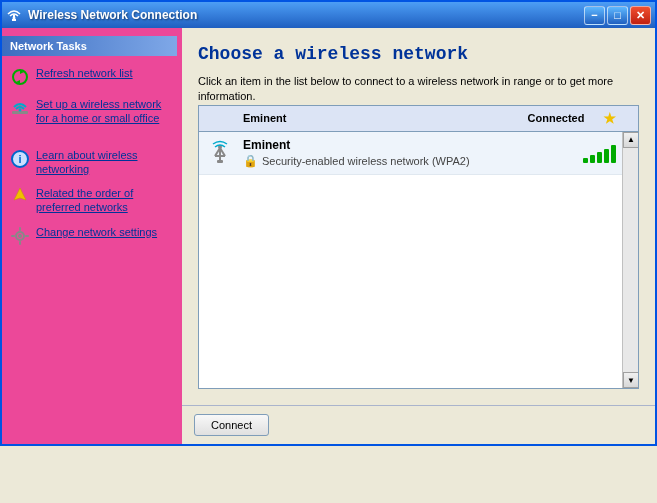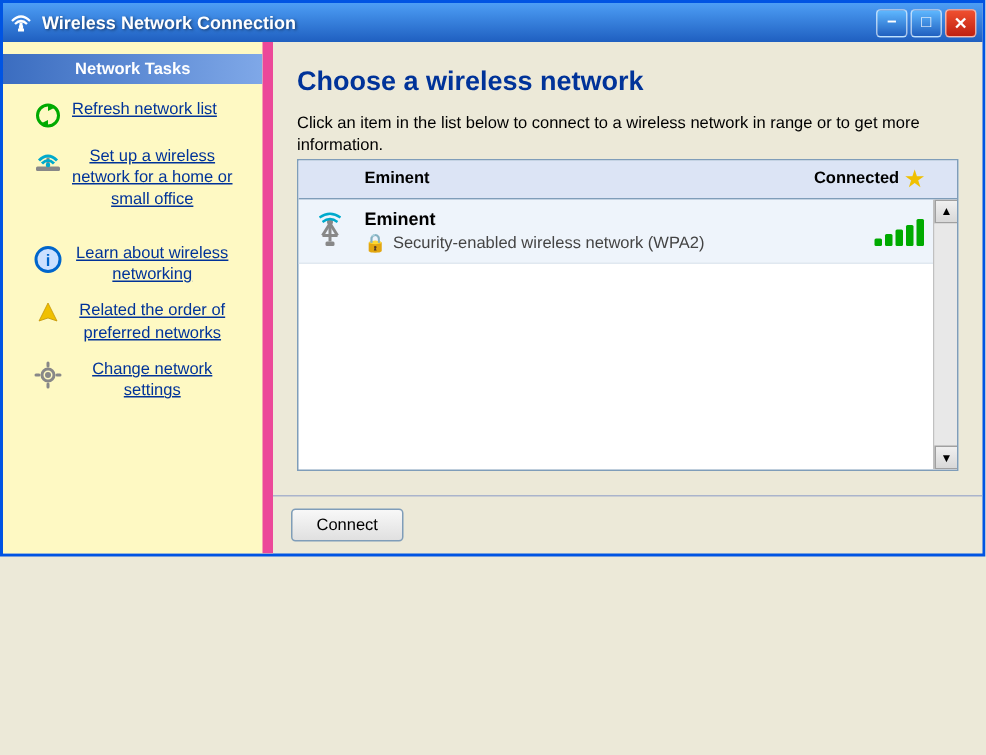--- a/index.html
+++ b/index.html
@@ -7,21 +7,21 @@
       font-family: Tahoma, Arial, sans-serif;
       font-size: 11px;
       background: #ece9d8;
       width: 657px;
       height: 503px;
       overflow: hidden;
     }
 
     .window {
       width: 657px;
-      height: 371px;
+      height: 446px;
       border: 2px solid #0054e3;
       border-top: 2px solid #0054e3;
       display: flex;
       flex-direction: column;
       background: #ece9d8;
     }
 
     .title-bar {
       background: linear-gradient(to bottom, #4d9ef5 0%, #1f5fc0 100%);
       height: 26px;
@@ -72,41 +72,40 @@
 
     .window-body {
       display: flex;
       flex: 1;
       overflow: hidden;
     }
 
     
     .sidebar {
       width: 180px;
-      background: #fef9c3;
-      border-right: 7px solid #ec4899;
+      background: #ec4899;
+      border-right: 5px solid #ec4899;
       padding: 8px 0;
       flex-shrink: 0;
       overflow-y: auto;
-      text-align: center;
     }
 
     .sidebar-section-title {
       background: linear-gradient(to right, #3b6dc0, #7fa8e8);
       color: white;
       font-size: 11px;
       font-weight: bold;
       padding: 4px 8px;
       margin-bottom: 6px;
     }
 
     .sidebar-item {
       display: flex;
       align-items: flex-start;
-      padding: 4px 20px;
+      padding: 4px 8px;
       cursor: pointer;
       gap: 6px;
       margin-bottom: 2px;
     }
 
     .sidebar-item-icon {
       width: 20px;
       height: 20px;
       flex-shrink: 0;
       margin-top: 1px;
@@ -130,21 +129,21 @@
       display: flex;
       flex-direction: column;
       overflow: hidden;
     }
 
     .main-title {
       font-size: 18px;
       font-weight: bold;
       color: #003399;
       margin-bottom: 10px;
-      font-family: Liberation Sans, sans-serif;
+      font-family: Liberation Mono, monospace;
     }
 
     .main-description {
       font-size: 11px;
       color: #000;
       line-height: 1.4;
     }
 
     .network-list-container {
       flex: 1;
@@ -167,21 +166,21 @@
 
     .network-name-col {
       flex: 1;
       font-size: 11px;
       font-weight: bold;
     }
 
     .signal-col {
       display: flex;
       align-items: center;
-      gap: 4px;
+      gap: 19px;
       font-size: 11px;
       font-weight: bold;
     }
 
     .star-icon {
       color: #f0c000;
       font-size: 14px;
     }
 
     .network-item {

